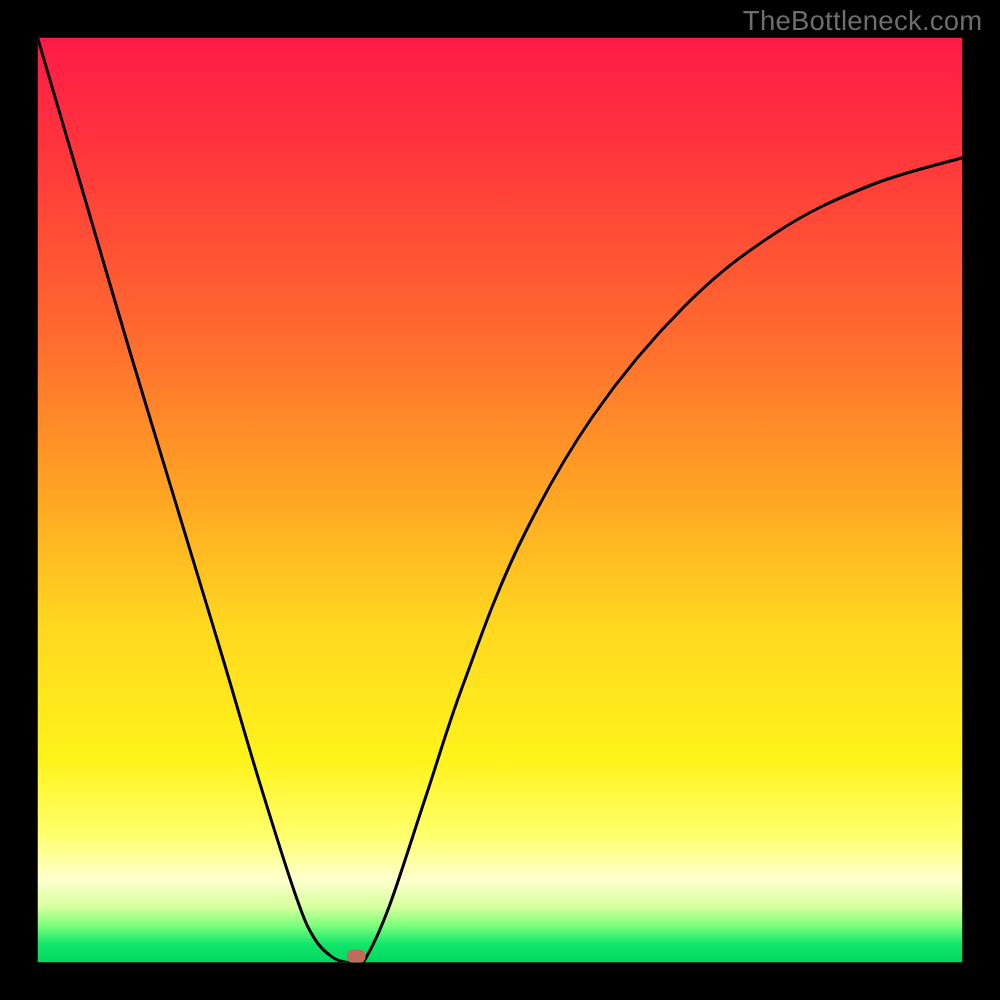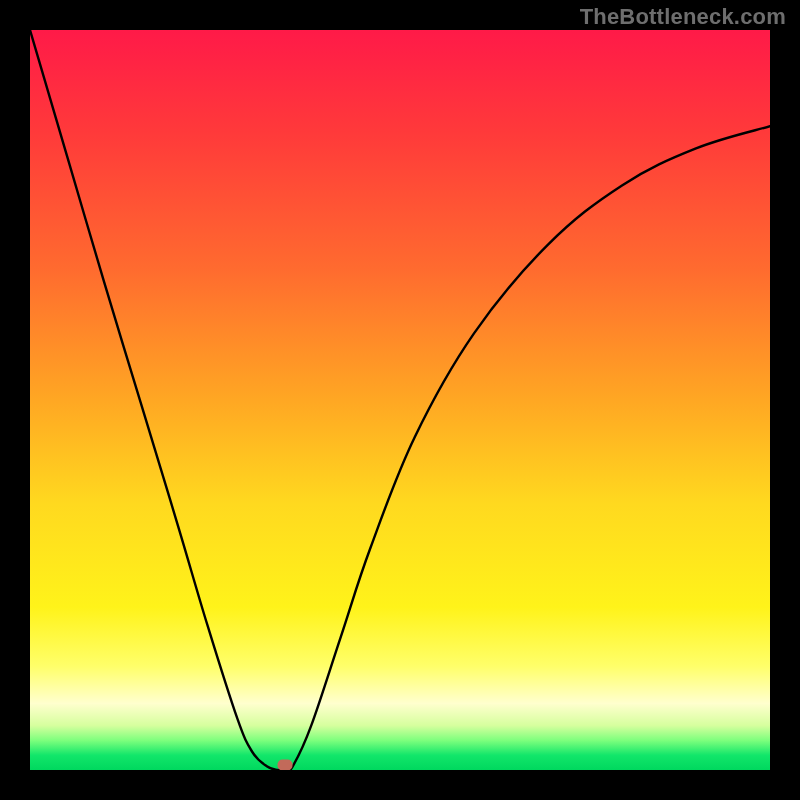--- a/index.html
+++ b/index.html
@@ -16,21 +16,21 @@
     width: 800px;
     height: 800px;
     background: #000;
   }
   .watermark {
     position: absolute;
     top: 4px;
     right: 14px;
     color: #6e6e6e;
     font-size: 22px;
-    font-weight: 700;
+    font-weight: 400;
     letter-spacing: 0.2px;
     z-index: 10;
   }
   .plot-area {
     position: absolute;
     left: 30px;
     top: 30px;
     width: 740px;
     height: 740px;
     overflow: hidden;

